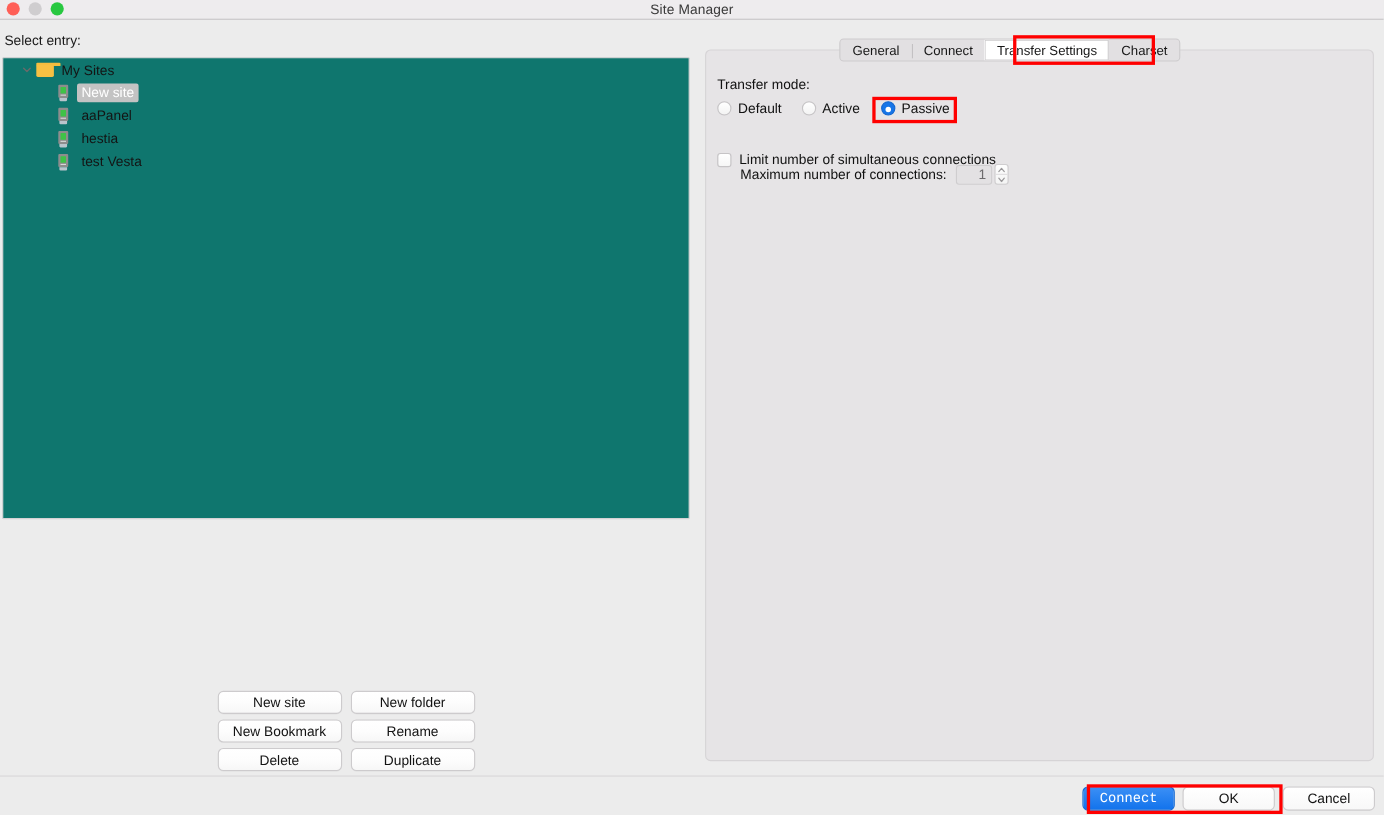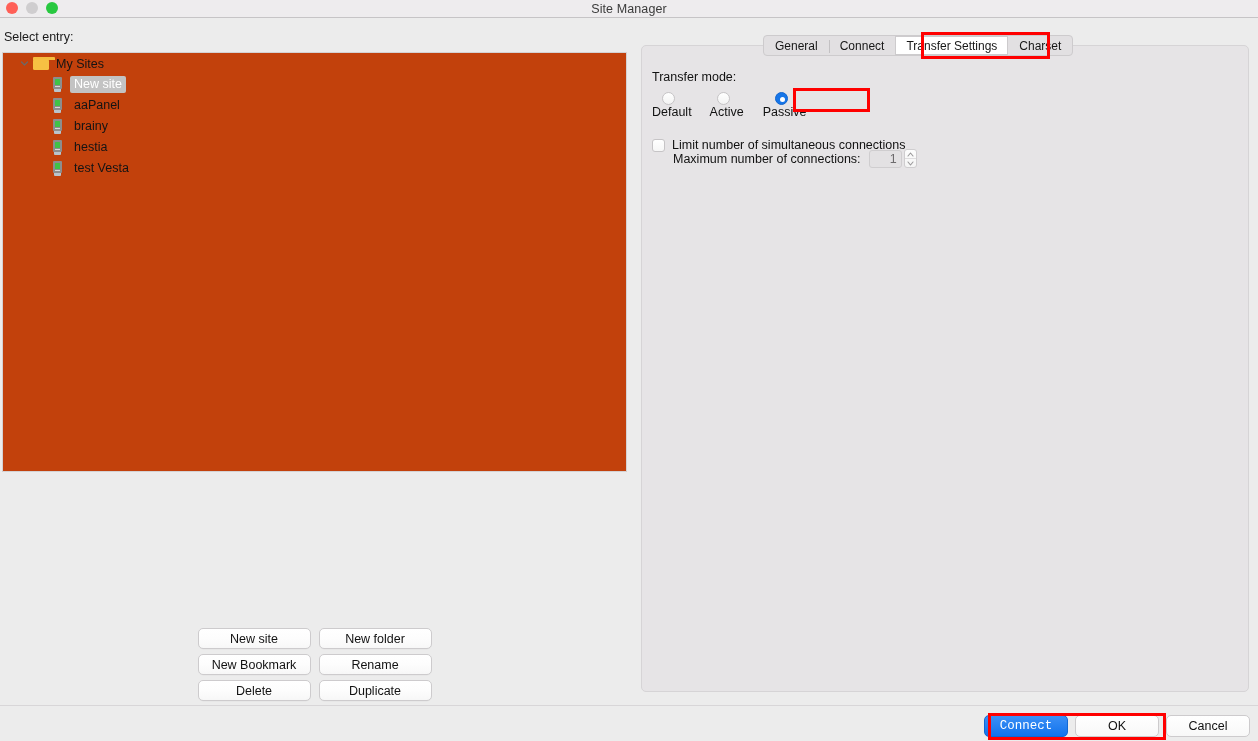--- a/index.html
+++ b/index.html
@@ -41,21 +41,21 @@
   }
 
   
   .select-label {
     position: absolute; left: 4px; top: 30px;
     font-size: 12.5px; color: #1a1a1a;
   }
   .tree-panel {
     position: absolute; left: 2px; top: 52px;
     width: 625px; height: 420px;
-    background: #c2410c;
+    background: #0f766e;
     border: 1px solid #d4d2d4;
     border-radius: 1px;
     overflow: hidden;
   }
   .tree-root {
     display: flex; align-items: center;
     height: 21px; padding-left: 14px;
   }
   .disclosure {
     width: 14px; height: 14px;
@@ -181,23 +181,22 @@
 
   .transfer-mode-label {
     position: absolute; left: 652px; top: 70px;
   }
 
   .radio-row {
     position: absolute; left: 652px; top: 92px;
     display: flex; align-items: center;
   }
   .radio-opt {
-    display: flex; align-items: center;
+    display: flex; align-items: flex-start;
     cursor: default;
-    flex-direction: column;
   }
   .radio {
     width: 13px; height: 13px; border-radius: 50%;
     background: linear-gradient(180deg,#ffffff,#f3f3f3);
     border: 1px solid #c6c4c6;
     flex: none; margin-right: 6px;
   }
   .radio.on {
     background: #1675e8;
     border: 1px solid #1366cf;
@@ -334,29 +333,20 @@
   <div class="tree-item">
     <span class="srv-icon">
       <span class="case"></span>
         <span class="led"></span>
         <span class="slot"></span>
         <span class="base"></span>
     </span>
     <span class="name">aaPanel</span>
   </div>
 
-  <div class="tree-item">
-    <span class="srv-icon">
-      <span class="case"></span>
-        <span class="led"></span>
-        <span class="slot"></span>
-        <span class="base"></span>
-    </span>
-    <span class="name">brainy</span>
-  </div>
 
   <div class="tree-item">
     <span class="srv-icon">
       <span class="case"></span>
         <span class="led"></span>
         <span class="slot"></span>
         <span class="base"></span>
     </span>
     <span class="name">hestia</span>
   </div>

